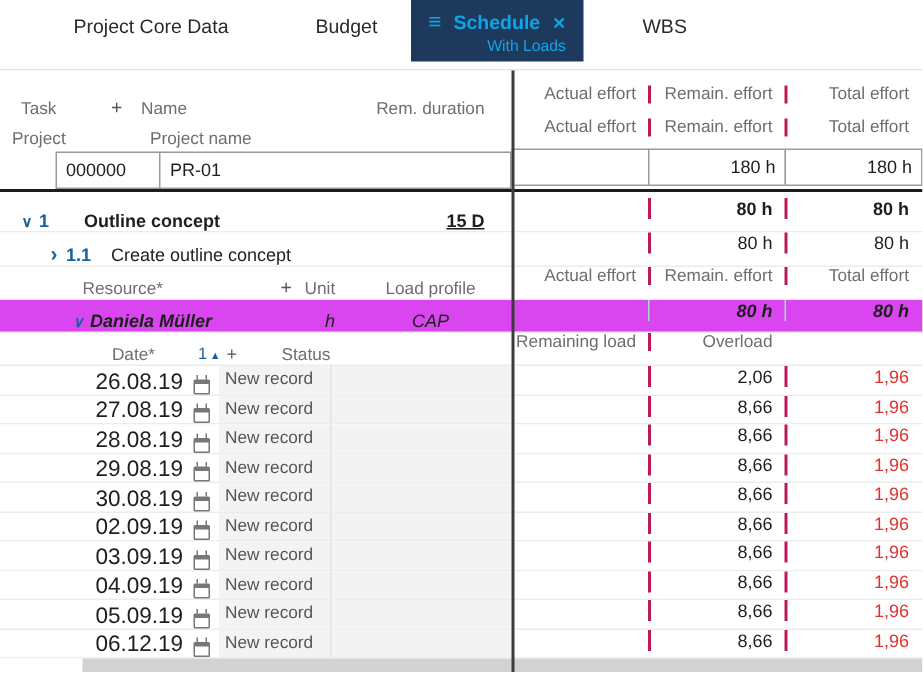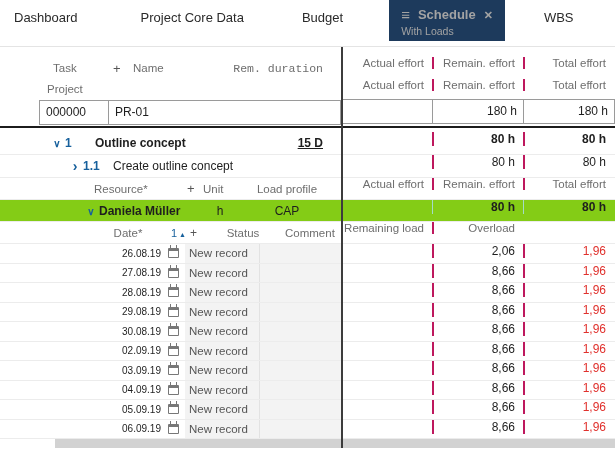--- a/index.html
+++ b/index.html
@@ -13,35 +13,35 @@
   
   .tabbar { display:flex; align-items:flex-start; height:46px; background:#fff; }
   .tab {
     line-height:36px; padding:0 14px; font-size:13px; color:#2a2a2a;
     cursor:pointer; white-space:nowrap;
   }
   .tab.t-pcd { margin-left:35px; }
   .tab.t-budget { margin-left:30px; }
   .tab.t-wbs { margin-left:25px; }
   .tab.active {
-    background:#1d3a5c; color:#a3a3a3; line-height:normal;
-    margin-left:32px; padding:6px 12px 4px;
-    display:flex; flex-direction:column; align-items:flex-start;
+    background:#1d3a5c; color:#0ea5e9; line-height:normal;
+    margin-left:8px; padding:6px 12px 4px;
+    display:flex; flex-direction:column; align-items:flex-end;
   }
   .tab-main { display:flex; align-items:center; gap:8px; font-weight:bold; font-size:13px; }
   .burger::before { content:"≡"; font-size:15px; font-weight:normal; }
   .close-x::before { content:"✕"; font-size:11px; }
   .tab-sub { font-size:10.5px; margin-top:2px; font-weight:normal; }
 
   
   .table { position:relative; border-top:1px solid #e4e4e4; }
   .vline { position:absolute; left:341px; top:0; bottom:0; width:2px; background:#3c3c3c; z-index:6; }
 
   .row { display:flex; align-items:center; width:615px; background:#fff; border-bottom:1px solid #ececec; }
-  .lsec { display:flex; align-items:center; width:341px; height:100%;padding-left:39px; }
+  .lsec { display:flex; align-items:flex-end; width:341px; height:100%; }
   .rsec { display:flex; align-items:flex-start; width:274px; height:100%; }
   .rcell { width:91px; display:flex; align-items:center; justify-content:flex-end; padding-right:8px; }
   .rcell + .rcell { border-left:2px solid #be185d; }
   .rcell.graybg { background:#f3f3f3; }
   .red { color:#e0312d; }
   .bold { font-weight:bold; }
 
   .spacer { height:10px; border-bottom:none; }
   .h22 { height:22px; }
   .h20 { height:20px; }
@@ -50,33 +50,33 @@
   .h195 { height:19.5px; }
   .gap4 { height:4px; border-bottom:none; }
 
   .hdr { color:#6e6e6e; font-size:11.5px; }
   .hdr.nb { border-bottom:none; }
 
   
   .h-task { width:74px; padding-left:14px; }
   .h-plus { width:20px; color:#555; font-size:13px; cursor:pointer; }
   .h-name { flex:1; }
-  .h-dur { padding-right:18px; text-align:right; width:118px;font-family:Liberation Mono, monospace; }
+  .h-dur { padding-right:18px; text-align:right; width:118px; }
 
   
   .p-proj { width:100px; padding-left:8px; }
   .p-name { flex:1;margin-top:36px; }
 
   
   .ibox {
     border:1px solid #9a9a9a; height:25px; line-height:23px;
     padding:0 6px; background:#fff;
   }
   .ibox + .ibox { margin-left:-1px; }
-  .ibox.id { width:76px; }
+  .ibox.id { width:76px;margin-left:37px; }
   .ibox.nm { width:257px; }
   .ibox.num { width:92px; text-align:right; }
 
   .thickline { height:2px; background:#1c1c1c; border-bottom:none; }
 
   
   .chev { color:#17609c; font-weight:bold; width:16px; text-align:center; cursor:pointer; flex:none; }
   .chev.down::before { content:"∨"; font-size:10px; }
   .chev.rightc::before { content:"›"; font-size:14px; }
   .tnum { color:#17609c; font-weight:bold; }
@@ -85,56 +85,55 @@
   .t2 .pad { width:28px; }
   .t2 .tnum { width:30px; }
   .tname { flex:1; }
   .tdur { padding-right:18px; text-align:right; width:118px;text-decoration:underline; }
 
   
   .rh-name { flex:1; padding-left:55px; }
   .rh-plus { width:16px; color:#555; font-size:13px; cursor:pointer; }
   .rh-unit { width:40px; }
   .rh-load { width:98px; text-align:center; padding-right:10px; }
-  .resource { background:#84cc16; }
+  .resource { background:#d946ef;font-style:italic; }
   .resource .rcell + .rcell { border-left:1px solid #a4dcc7; }
   .res-pad { width:44px; }
   .res-name { flex:1; font-weight:bold; }
   .res-unit { width:46px; text-align:center; }
   .res-load { width:98px; text-align:center; padding-right:10px; }
 
   
   .lh-ind { width:55px; }
   .lh-date { width:68px; text-align:center; }
   .lh-sort { width:44px; display:flex; align-items:center; justify-content:center; gap:2px; }
   .sortnum { color:#17609c; font-size:11px; }
   .sortarrow::before { content:"▲"; color:#17609c; font-size:7px; }
   .lh-plus { color:#555; font-size:12px; margin-left:2px; cursor:pointer; }
   .lh-status { width:74px; text-align:center; }
   .lh-comment { flex:1; padding-left:5px; }
 
   
   .ld-indent { width:55px; height:100%; }
-  .ld-date { width:67px; text-align:right; font-size:10px; }
+  .ld-date { width:67px; text-align:right; font-size:15px; }
   .ld-cal { width:24px; display:flex; justify-content:center; cursor:pointer; }
   .cal { display:inline-block; width:11px; height:10px; border:1px solid #777; border-top:3px solid #777; border-radius:1px; position:relative; }
   .cal::before, .cal::after { content:""; position:absolute; top:-6px; width:1px; height:3px; background:#777; }
   .cal::before { left:1px; } .cal::after { right:1px; }
   .ld-status { width:74px; height:100%; display:flex; align-items:center; background:#f3f3f3; color:#555; font-size:11.5px; padding-left:4px; }
   .ld-comment { flex:1; height:100%; background:#f3f3f3; border-left:1px solid #e2e2e2; }
 
   
   .bottombar { height:9px; border-bottom:none; background:#fff; }
   .scrolltrack { margin-left:55px; height:9px; background:#d2d2d2; cursor:pointer; }
 </style>
 </head>
 <body>
 
 <div class="tabbar">
-  <div class="tab">Dashboard</div>
   <div class="tab t-pcd">Project Core Data</div>
   <div class="tab t-budget">Budget</div>
   <div class="tab active">
     <div class="tab-main">
       <span class="burger"></span>
       <span>Schedule</span>
       <span class="close-x"></span>
     </div>
     <div class="tab-sub">With Loads</div>
   </div>
@@ -248,21 +247,20 @@
   <div class="row hdr h22">
     <div class="lsec">
       <span class="lh-ind"></span>
       <span class="lh-date">Date*</span>
       <span class="lh-sort">
         <span class="sortnum">1</span>
         <span class="sortarrow"></span>
         <span class="lh-plus">+</span>
       </span>
       <span class="lh-status">Status</span>
-      <span class="lh-comment">Comment</span>
     </div>
     <div class="rsec">
       <span class="rcell">Remaining load</span>
       <span class="rcell">Overload</span>
     </div>
   </div>
 
   <div class="row h195">
     <div class="lsec">
       <span class="ld-indent"></span>
@@ -412,21 +410,21 @@
     <div class="rsec">
       <span class="rcell graybg"></span>
       <span class="rcell">8,66</span>
       <span class="rcell red">1,96</span>
     </div>
   </div>
 
   <div class="row h195">
     <div class="lsec">
       <span class="ld-indent"></span>
-      <span class="ld-date">06.09.19</span>
+      <span class="ld-date">06.12.19</span>
       <span class="ld-cal">
           <i class="cal"></i>
         </span>
       <span class="ld-status">New record</span>
       <span class="ld-comment"></span>
     </div>
     <div class="rsec">
       <span class="rcell graybg"></span>
       <span class="rcell">8,66</span>
       <span class="rcell red">1,96</span>

